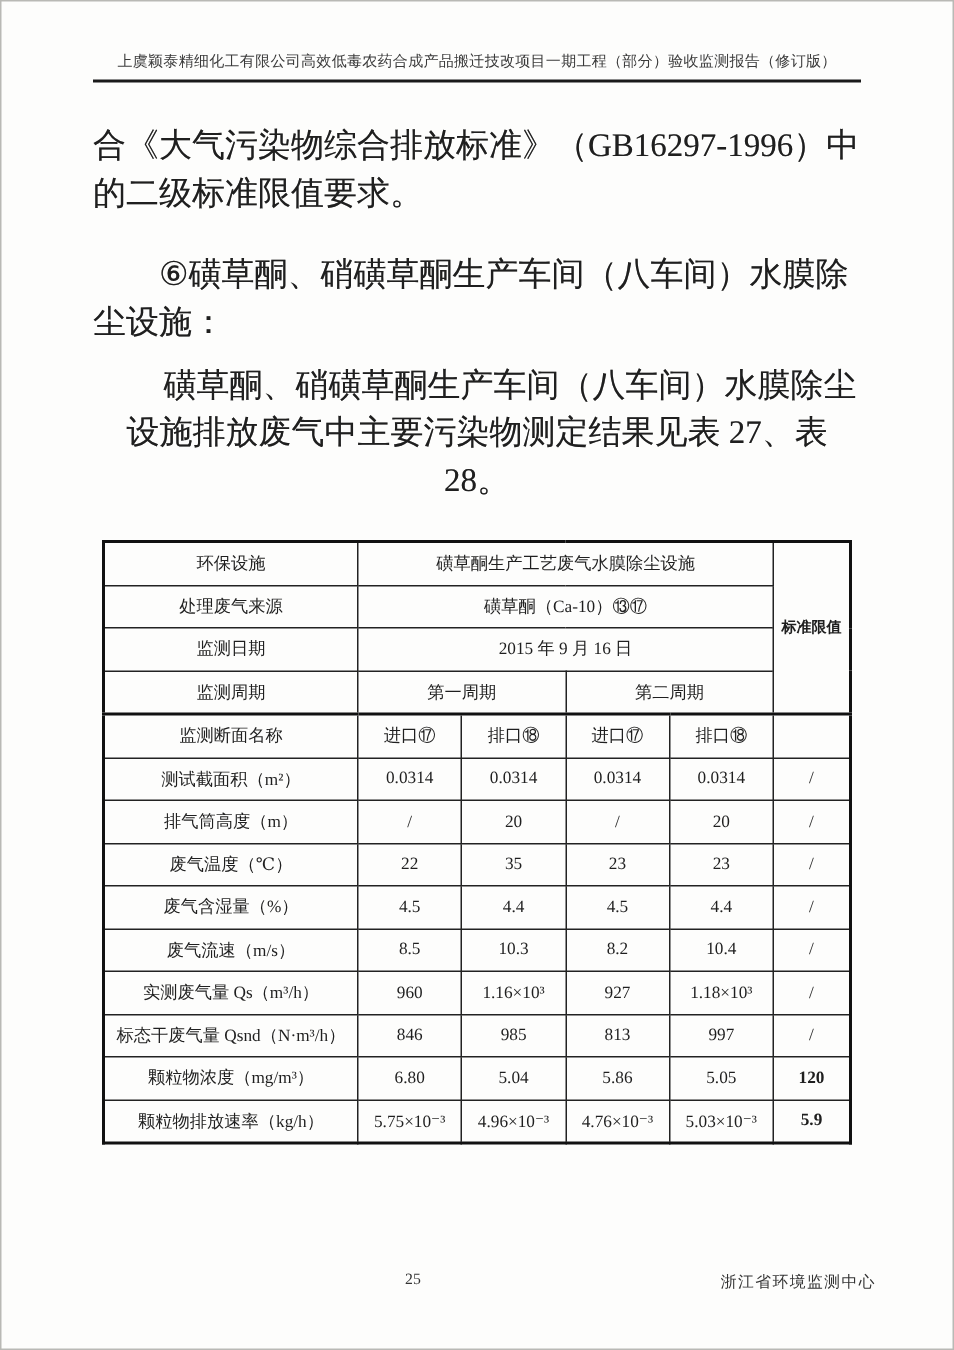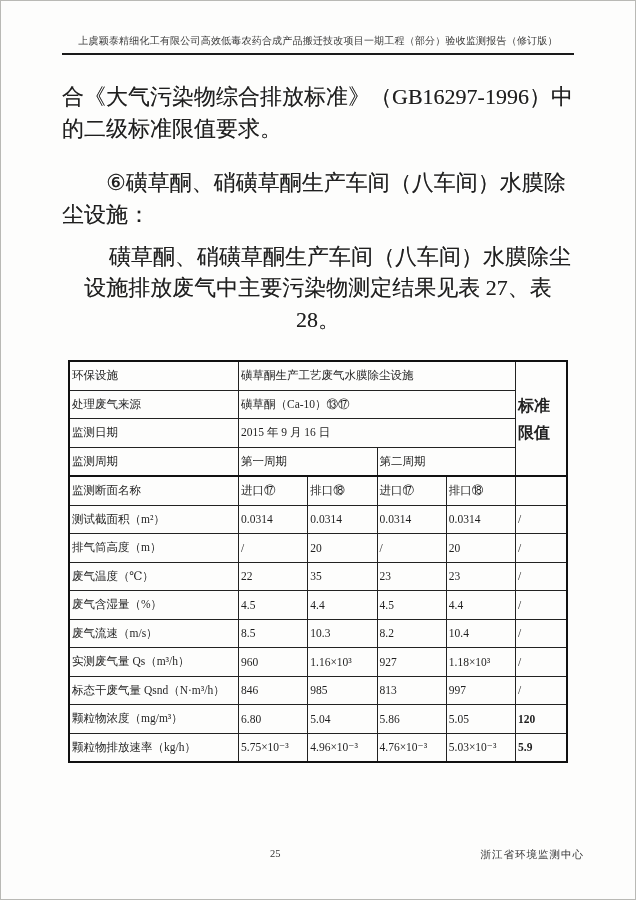--- a/index.html
+++ b/index.html
@@ -36,35 +36,36 @@
     line-height:1.55;
     text-shadow:0 0 .4px rgba(0,0,0,.4);
   }
   .cap-label{margin-right:26px;}
   table.monitor{
     margin:24px auto 0 auto;
     width:500px;
     border-collapse:collapse;
     border:2px solid #111;
     font-size:11.5px;
+    text-align:center;
     table-layout:fixed;
   }
   table.monitor td{
     border:1px solid #222;
     height:25.5px;
     padding:1px 2px;
     overflow:hidden;
   }
   td.lbl{width:164px;}
   td.c{width:72px;}
   td.cw{width:86px;}
   td.limit{width:46px;border-left:2px solid #111;font-weight:bold;}
   td.limit-plain{width:46px;border-left:2px solid #111;font-weight:normal;}
   tr.heavy td{border-top:2px solid #111;font-family:Liberation Serif, serif;}
-  .std-head{font-weight:bold;font-size:16px;line-height:1.7;}
+  .std-head{font-weight:bold;font-size:10px;line-height:1.7;}
   .footer{
     position:absolute;
     left:0;right:0;
     bottom:52px;
     font-size:10.5px;
     color:#333;
   }
   .pageno{position:absolute;left:270px;top:0;}
   .org{position:absolute;right:52px;top:0;letter-spacing:1px;}
 </style>

